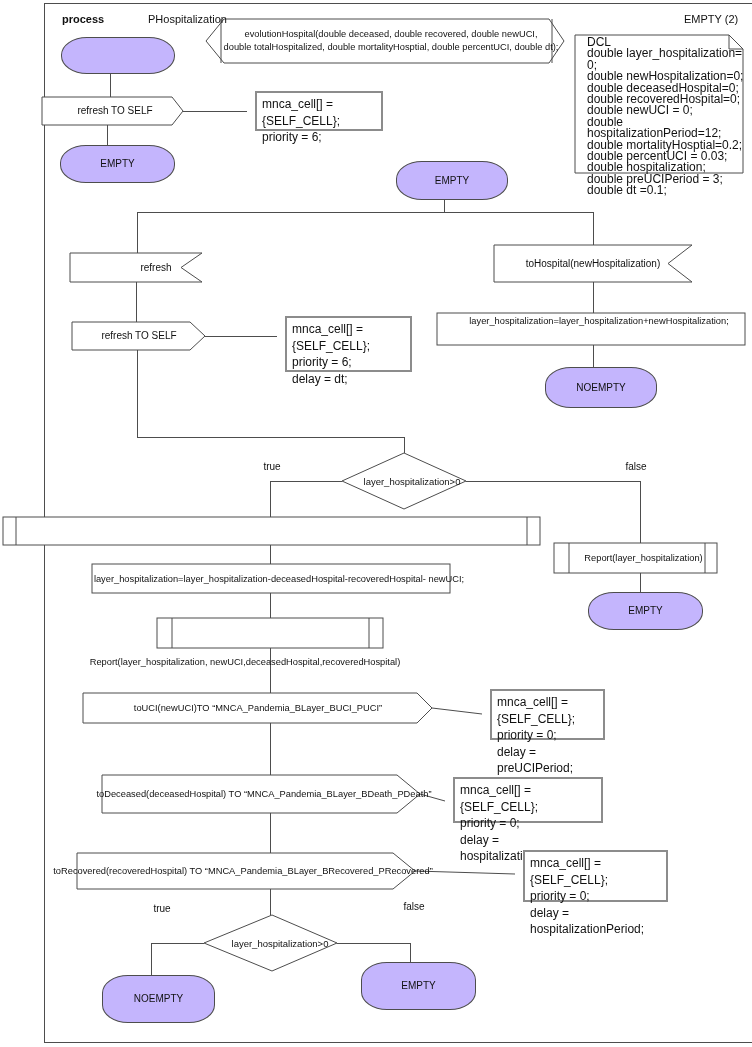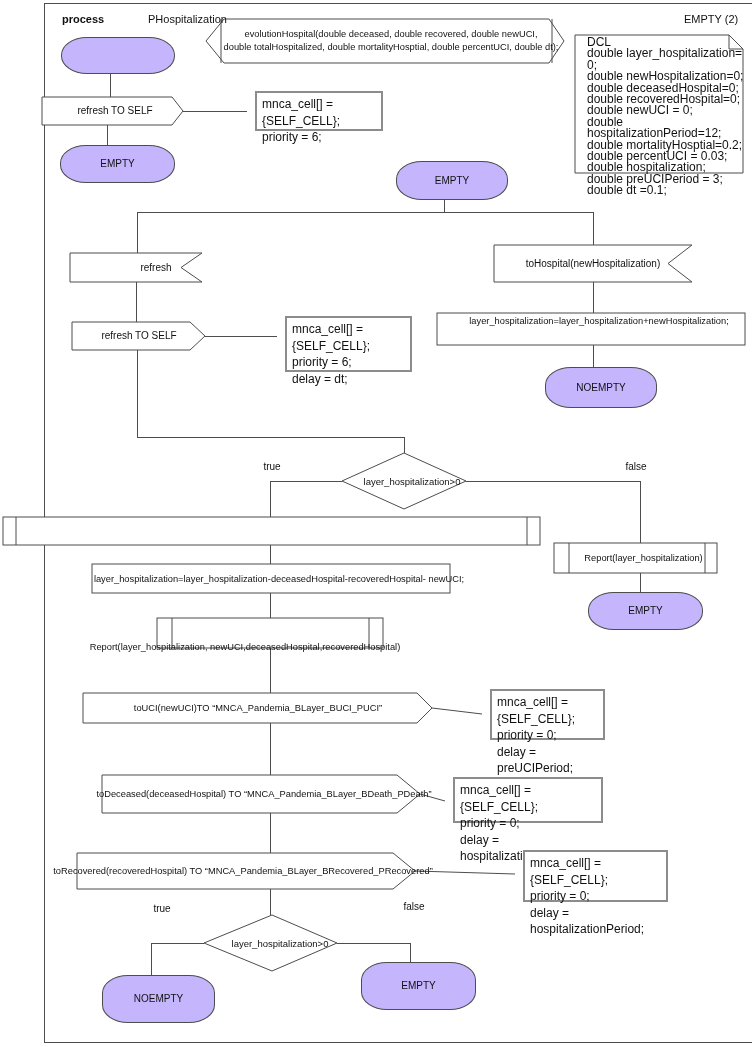--- a/index.html
+++ b/index.html
@@ -132,21 +132,21 @@
   <div class="abs ctr txt" style="left:246px;top:460px;width:36px;height:14px;">true</div>
   <div class="abs ctr txt" style="left:608px;top:460px;width:40px;height:14px;">false</div>
 
 
   <div class="abs ctr fs93 nowrap" style="left:554px;top:543px;width:163px;height:30px;">Report(layer_hospitalization)</div>
   <div class="abs state ctr txt" style="left:580px;top:592px;width:115px;height:38px;">
     <span>EMPTY</span>
   </div>
 
   <div class="abs ctr fs93 nowrap" style="left:92px;top:564px;width:358px;height:29px;">layer_hospitalization=layer_hospitalization-deceasedHospital-recoveredHospital- newUCI;</div>
-  <div class="abs ctr fs93 nowrap" style="left:77px;top:632px;width:320px;height:30px;">Report(layer_hospitalization, newUCI,deceasedHospital,recoveredHospital)</div>
+  <div class="abs ctr fs93 nowrap" style="left:77px;top:647px;width:320px;height:30px;">Report(layer_hospitalization, newUCI,deceasedHospital,recoveredHospital)</div>
 
   <div class="abs ctr fs93 nowrap" style="left:83px;top:693px;width:334px;height:30px;">toUCI(newUCI)TO “MNCA_Pandemia_BLayer_BUCI_PUCI”</div>
   <div class="abs comment preline" style="left:482px;top:689px;width:115px;height:51px;">mnca_cell[] = {SELF_CELL};
 priority = 0;
 delay = preUCIPeriod;</div>
 
   <div class="abs ctr fs93 nowrap" style="left:102px;top:775px;width:295px;height:38px;padding-left:13px;">toDeceased(deceasedHospital) TO “MNCA_Pandemia_BLayer_BDeath_PDeath”</div>
   <div class="abs comment preline" style="left:445px;top:777px;width:150px;height:46px;">mnca_cell[] = {SELF_CELL};
 priority = 0;
 delay = hospitalizationPeriod;</div>

